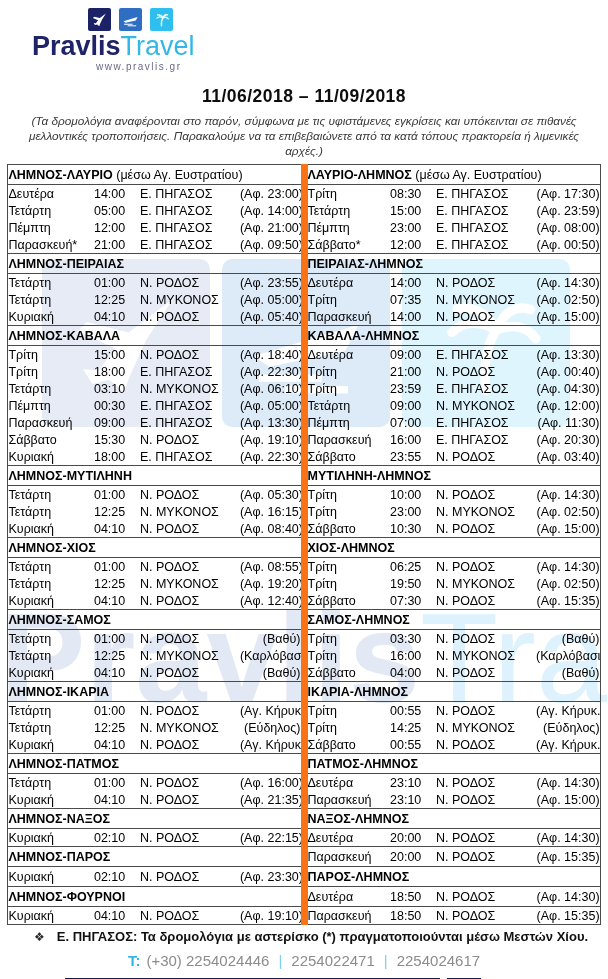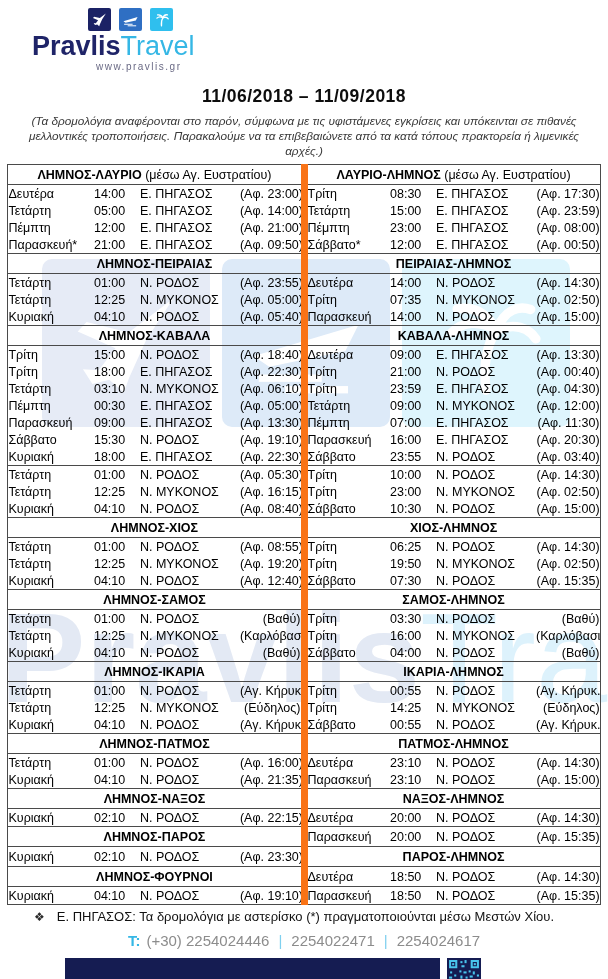--- a/index.html
+++ b/index.html
@@ -28,26 +28,26 @@
   .wm-sq svg{width:126px;height:126px;}
   .wm-text{position:absolute;top:420px;left:0;width:100%;text-align:center;font-size:128px;font-weight:bold;white-space:nowrap;}
   .wm-text .w1{color:#e3e9f4;}
   .wm-text .w2{font-weight:normal;color:#ddf2fc;}
   table.sched{position:relative;z-index:1;border-collapse:collapse;table-layout:fixed;width:592px;margin:0 auto;border:1px solid #4a4a4a;background:transparent;}
   table.sched td{font-size:12.5px;vertical-align:middle;white-space:nowrap;overflow:hidden;padding:0;}
   tr.dr td{height:17px;}
   tr.hr td{height:19px;}
   tr.bt td{border-top:1px solid #4a4a4a;}
   td.rs{border-left:7px solid #f97316;}
-  td.hd{text-align:center;font-weight:bold;font-size:14.5px;}
+  td.hd{text-align:left;font-weight:bold;font-size:14.5px;}
   td.hd .sub{font-weight:normal;font-size:12.5px;}
   td.c-day{padding-left:7px;}
   td.c-note{text-align:right;padding-right:7px;}
   
-  .footnote{margin:4px 0 0 34px;font-size:13px;font-weight:normal;color:#111;}
+  .footnote{margin:4px 0 0 34px;font-size:13px;font-weight:bold;color:#111;}
   .footnote .bullet{color:#2b2b2b;margin-right:12px;font-size:12px;}
   .phone{margin-top:8px;text-align:center;font-size:15px;color:#8c8c8c;}
   .phone .plabel{color:#35b7e5;font-weight:bold;margin-right:6px;}
   .phone .psep{color:#7fd0ef;margin:0 9px;}
   
   .footer{margin:9px 0 0 65px;display:flex;align-items:center;}
   .fbar{width:375px;height:34px;background:#151c52;display:flex;align-items:center;justify-content:center;color:#fff;font-size:11.5px;}
   .fqr{width:34px;height:34px;margin-left:7px;}
 </style>
 </head>
@@ -270,20 +270,24 @@
         </tr>
         <tr class="dr">
           <td class="c-day">Κυριακή</td>
           <td class="c-time">18:00</td>
           <td class="c-ship">Ε. ΠΗΓΑΣΟΣ</td>
           <td class="c-note">(Αφ. 22:30)</td>
           <td class="c-day rs">Σάββατο</td>
           <td class="c-time">23:55</td>
           <td class="c-ship">Ν. ΡΟΔΟΣ</td>
           <td class="c-note">(Αφ. 03:40)</td>
+        </tr>
+        <tr class="hr bt">
+          <td colspan="4" class="hd"><span>ΛΗΜΝΟΣ-ΜΥΤΙΛΗΝΗ</span></td>
+          <td colspan="4" class="hd rs"><span>ΜΥΤΙΛΗΝΗ-ΛΗΜΝΟΣ</span></td>
         </tr>
         <tr class="dr bt">
           <td class="c-day">Τετάρτη</td>
           <td class="c-time">01:00</td>
           <td class="c-ship">Ν. ΡΟΔΟΣ</td>
           <td class="c-note">(Αφ. 05:30)</td>
           <td class="c-day rs">Τρίτη</td>
           <td class="c-time">10:00</td>
           <td class="c-ship">Ν. ΡΟΔΟΣ</td>
           <td class="c-note">(Αφ. 14:30)</td>

